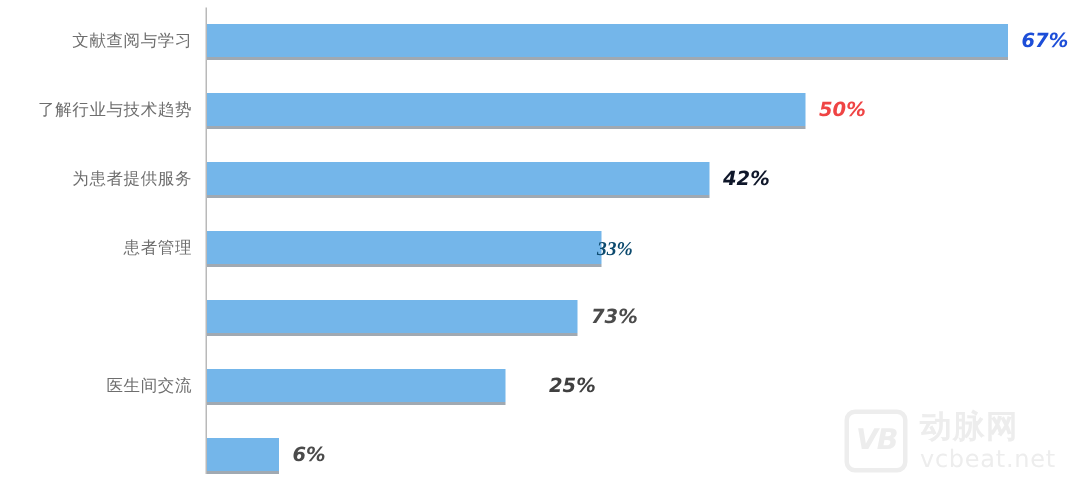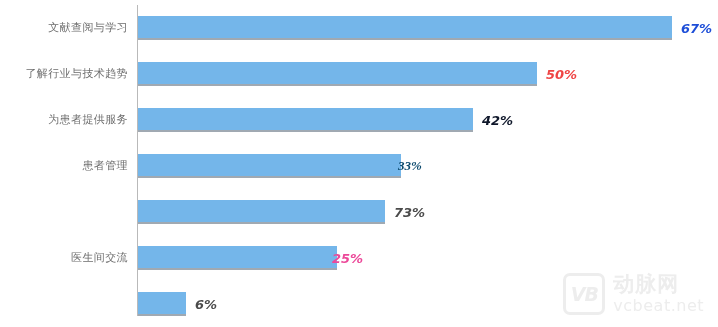--- a/index.html
+++ b/index.html
@@ -199,21 +199,21 @@
             <div class="bar-shadow" style="width: 247px; background: rgb(143, 154, 165);"></div>
           </div>
           <div class="value-label" style="left: 394px; color: rgb(75, 75, 75);">73%</div>
         </div>
         <div class="row" style="top: 235px; padding-left: 32px;">
           <div class="cat-label">医生间交流</div>
           <div class="bar-wrap" style="width: 199px;">
             <div class="bar" style="width: 199px; background: rgb(116, 182, 234);"></div>
             <div class="bar-shadow" style="width: 199px; background: rgb(143, 154, 165);"></div>
           </div>
-          <div class="value-label" style="left: 332px; color: #ec4899; font-style: italic;">25%</div>
+          <div class="value-label" style="left: 366px; color: #404040; font-style: italic;">25%</div>
         </div>
         <div class="row" style="top: 281px;">
           <div class="bar-wrap" style="width: 48px;">
             <div class="bar" style="width: 48px; background: rgb(116, 182, 234);"></div>
             <div class="bar-shadow" style="width: 48px; background: rgb(143, 154, 165);"></div>
           </div>
           <div class="value-label" style="left: 195px; color: rgb(75, 75, 75);">6%</div>
         </div>
       </div>
   </div>

